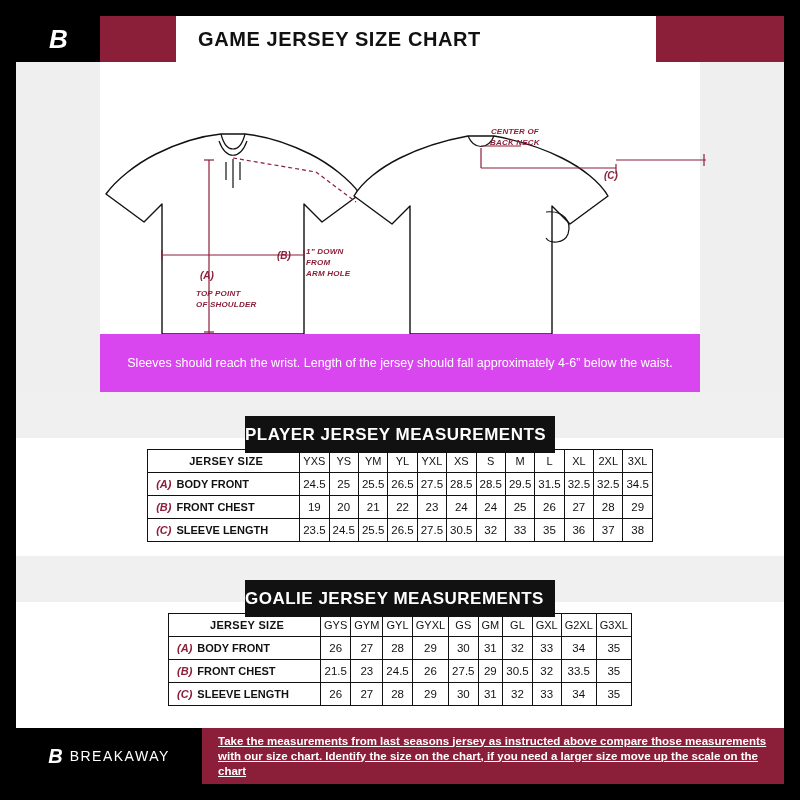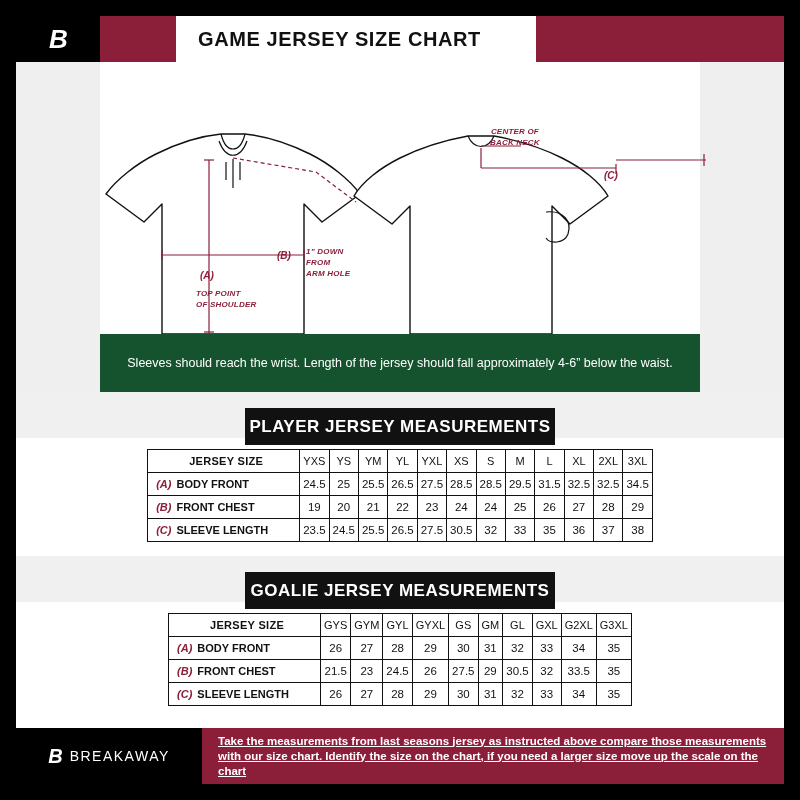--- a/index.html
+++ b/index.html
@@ -59,21 +59,21 @@
     font-size: 26px;
     font-weight: bold;
     font-style: italic;
     letter-spacing: -1px;
     position: relative;
   }
   .title-plate {
     position: absolute;
     left: 160px;
     top: 0;
-    width: 360px;
+    width: 480px;
     height: 46px;
     background: #ffffff;
     display: flex;
     align-items: center;
     padding-left: 22px;
     box-sizing: border-box;
   }
   .title-plate span {
     font-size: 20px;
     font-weight: bold;
@@ -101,21 +101,21 @@
     position: absolute;
     color: #8b1f3a;
     font-size: 10px;
     font-weight: bold;
     font-style: italic;
   }
 
   
   .notebar {
     position: relative;
-    background: #14532d;
+    background: #d946ef;
     color: #fff;
     height: 58px;
     display: flex;
     align-items: center;
     justify-content: center;
     text-align: center;
     padding: 0 60px;
     box-sizing: border-box;
   }
   .notebar p {
@@ -145,26 +145,25 @@
     top: 0;
     height: 46px;
     background: #f0f0f0;
   }
   .section-title {
     position: relative;
     margin: 0 auto;
     width: 310px;
     background: #111;
     color: #fff;
-    text-align: center;
     font-size: 17px;
     font-weight: bold;
     letter-spacing: 0.5px;
     padding: 9px 0 8px;
-    top: 16px;
+    top: 24px;
   }
   .unit {
     text-align: center;
     font-size: 14px;
     font-style: italic;
     font-weight: bold;
     color: #222;
     margin-bottom: 4px;
   }
   table.sizes {

